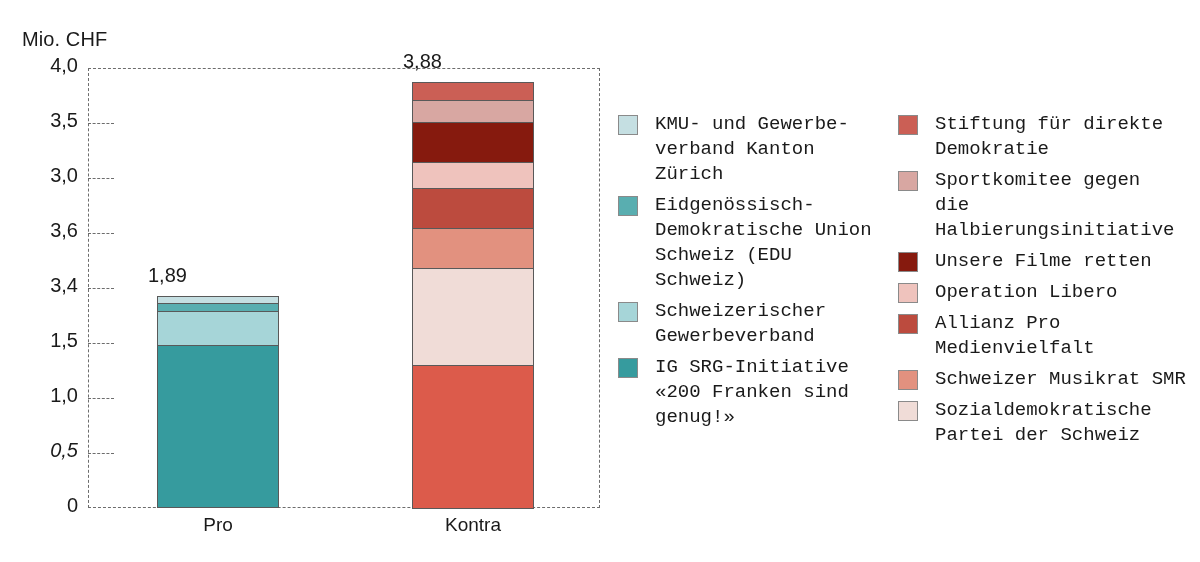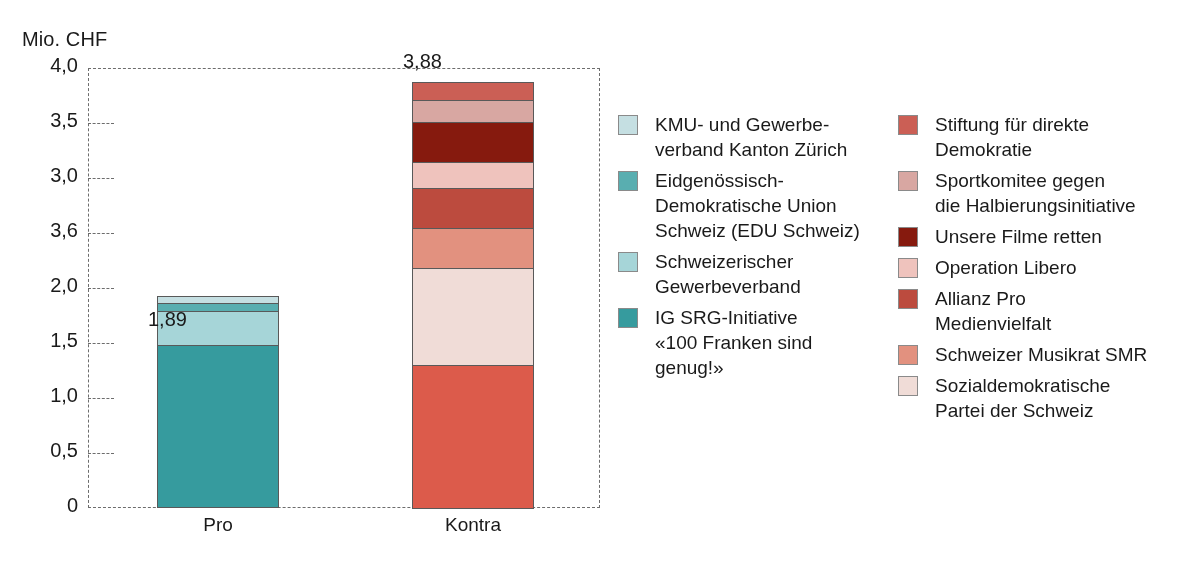--- a/index.html
+++ b/index.html
@@ -90,20 +90,21 @@
     position: absolute;
     top: 112px;
   }
   #legend-left  { left: 618px; width: 270px; }
   #legend-right { left: 898px; width: 300px; }
 
   .legend-item {
     display: flex;
     align-items: flex-start;
     margin-bottom: 6px;
+    font-family: Liberation Mono, monospace;
   }
   .legend-swatch {
     flex: 0 0 auto;
     width: 20px;
     height: 20px;
     margin-top: 3px;
     margin-right: 17px;
     border: 1px solid #8a8a8a;
     box-sizing: border-box;
   }
@@ -120,44 +121,44 @@
 
   <div id="axis-unit">Mio. CHF</div>
 
   <div id="plot-area"></div>
 
   <div id="ytick-labels">
       <div class="ytick-wrap" style="top: 54px;">4,0</div>
       <div class="ytick-wrap" style="top: 109px;">3,5</div>
       <div class="ytick-wrap" style="top: 164px;">3,0</div>
       <div class="ytick-wrap" style="top: 219px;">3,6</div>
-      <div class="ytick-wrap" style="top: 274px;">2,0</div>
+      <div class="ytick-wrap" style="top: 274px;">3,4</div>
       <div class="ytick-wrap" style="top: 329px;">1,5</div>
       <div class="ytick-wrap" style="top: 384px;">1,0</div>
-      <div class="ytick-wrap" style="top: 439px;">0,5</div>
+      <div class="ytick-wrap" style="top: 439px; font-style: italic;">0,5</div>
       <div class="ytick-wrap" style="top: 494px;">0</div>
     </div>
   <div id="gridlines">
       <div class="gridline" style="left: 88px; top: 123px;"></div>
       <div class="gridline" style="left: 88px; top: 178px;"></div>
       <div class="gridline" style="left: 88px; top: 233px;"></div>
       <div class="gridline" style="left: 88px; top: 288px;"></div>
       <div class="gridline" style="left: 88px; top: 343px;"></div>
       <div class="gridline" style="left: 88px; top: 398px;"></div>
       <div class="gridline" style="left: 88px; top: 453px;"></div>
     </div>
 
   <div id="bars-layer">
       <div class="bar" style="left: 157px; top: 0px;">
         <div class="seg" title="KMU- und Gewerbeverband Kanton Zürich" style="top: 296px; height: 8px; background: rgb(197, 223, 226);"></div>
         <div class="seg" title="Eidgenössisch-Demokratische Union Schweiz (EDU Schweiz)" style="top: 303px; height: 9px; background: rgb(89, 174, 176);"></div>
         <div class="seg" title="Schweizerischer Gewerbeverband" style="top: 311px; height: 35px; background: rgb(166, 213, 216);"></div>
         <div class="seg" title="IG SRG-Initiative «200 Franken sind genug!»" style="top: 345px; height: 163px; background: rgb(54, 155, 158);"></div>
       </div>
-      <div class="bar-total" style="left: 148px; top: 264px; margin-top: 44px;">1,89</div>
+      <div class="bar-total" style="left: 148px; top: 264px;">1,89</div>
       <div class="bar" style="left: 412px; top: 0px;">
         <div class="seg" title="Stiftung für direkte Demokratie" style="top: 82px; height: 19px; background: rgb(203, 95, 85);"></div>
         <div class="seg" title="Sportkomitee gegen die Halbierungsinitiative" style="top: 100px; height: 23px; background: rgb(216, 167, 162);"></div>
         <div class="seg" title="Unsere Filme retten" style="top: 122px; height: 41px; background: rgb(134, 26, 14);"></div>
         <div class="seg" title="Operation Libero" style="top: 162px; height: 27px; background: rgb(239, 195, 189);"></div>
         <div class="seg" title="Allianz Pro Medienvielfalt" style="top: 188px; height: 41px; background: rgb(188, 75, 62);"></div>
         <div class="seg" title="Schweizer Musikrat SMR" style="top: 228px; height: 41px; background: rgb(226, 145, 127);"></div>
         <div class="seg" title="Sozialdemokratische Partei der Schweiz" style="top: 268px; height: 98px; background: rgb(240, 220, 215);"></div>
         <div class="seg" title="Souveräne Medien Schweiz" style="top: 365px; height: 144px; background: rgb(220, 91, 75);"></div>
       </div>
@@ -182,21 +183,21 @@
 Schweiz (EDU Schweiz)</span>
       </div>
       <div class="legend-item">
         <span class="legend-swatch" style="background: rgb(166, 213, 216);"></span>
         <span class="legend-label">Schweizerischer
 Gewerbeverband</span>
       </div>
       <div class="legend-item">
         <span class="legend-swatch" style="background: rgb(54, 155, 158);"></span>
         <span class="legend-label">IG SRG-Initiative
-«100 Franken sind
+«200 Franken sind
 genug!»</span>
       </div>
     </div>
   <div class="legend-col" id="legend-right">
       <div class="legend-item">
         <span class="legend-swatch" style="background: rgb(203, 95, 85);"></span>
         <span class="legend-label">Stiftung für direkte
 Demokratie</span>
       </div>
       <div class="legend-item">

